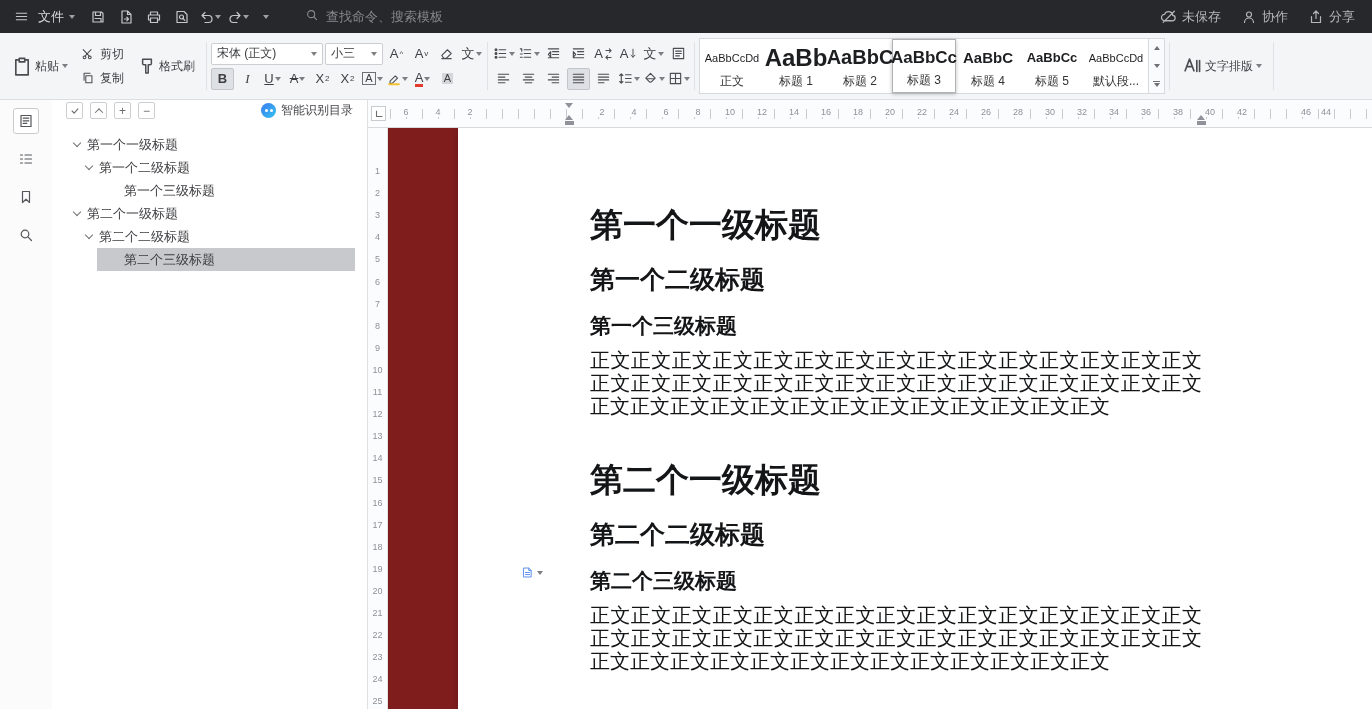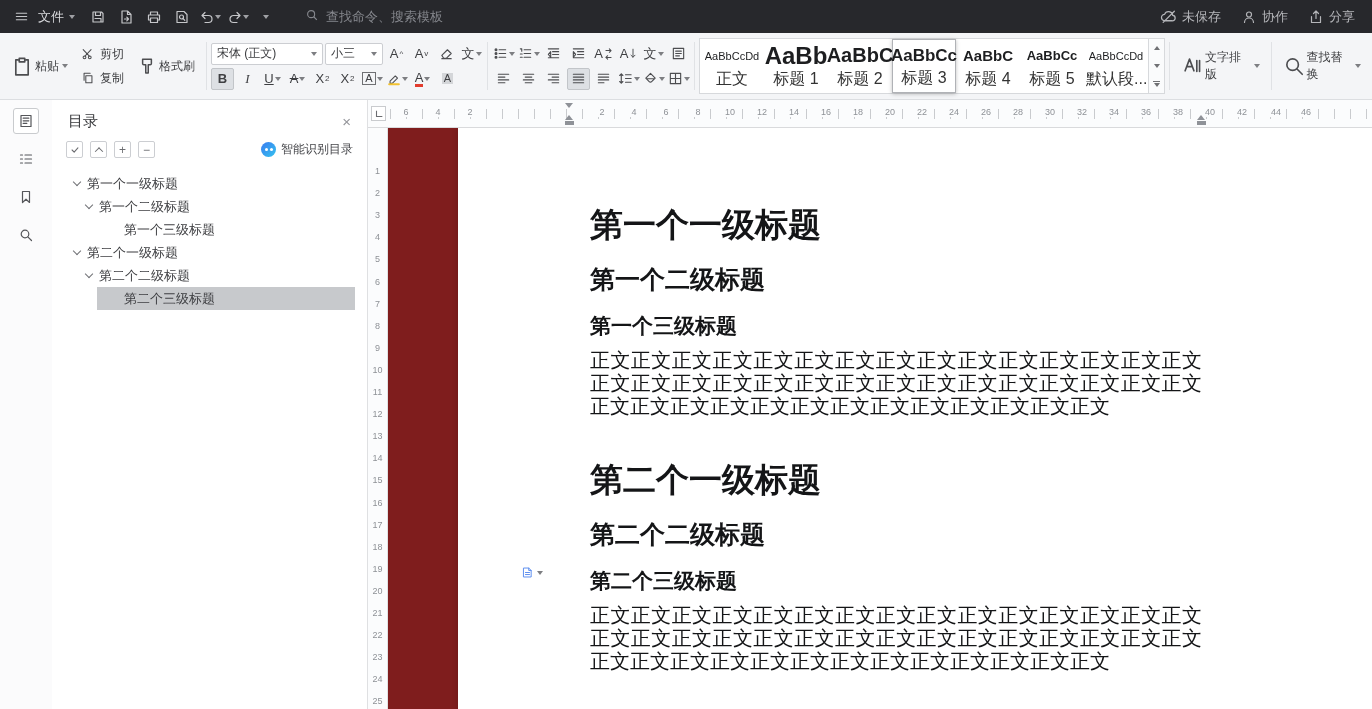--- a/index.html
+++ b/index.html
@@ -45,21 +45,21 @@
 .g-box{border:1px solid #6f7073;padding:0 2px;font-size:11px}
 .g-shade{background:#d4d6d9;padding:0 2px;font-size:11px}
 .sup{font-size:8px;vertical-align:super}
 .sub{font-size:8px;vertical-align:sub}
 .mini{font-size:8px;line-height:1}
 
 .gallery-wrap{display:flex;align-items:stretch;margin:2px 0;flex:0 0 auto}
 .gallery{display:flex;background:#fff;border:1px solid #d7d9dc}
 .style-item{width:64px;display:flex;flex-direction:column;align-items:center;justify-content:flex-end;padding:3px 2px;cursor:default}
 .style-item .sp{flex:1;display:flex;align-items:center;white-space:nowrap;overflow:hidden;color:#1d1e20}
-.style-item .sl{font-size:16px;color:#333;white-space:nowrap;overflow:hidden;max-width:60px}
+.style-item .sl{font-size:12px;color:#333;white-space:nowrap;overflow:hidden;max-width:60px}
 .style-item.selected{border:1px solid #b0b2b6;box-shadow:0 1px 4px rgba(0,0,0,.25);background:#fff}
 .style-item:nth-child(1) .sp{font-size:11px}
 .style-item:nth-child(2) .sp{font-size:24px;font-weight:bold}
 .style-item:nth-child(3) .sp{font-size:20px;font-weight:bold}
 .style-item:nth-child(4) .sp{font-size:17px;font-weight:bold}
 .style-item:nth-child(5) .sp{font-size:15px;font-weight:bold}
 .style-item:nth-child(6) .sp{font-size:13px;font-weight:bold}
 .style-item:nth-child(7) .sp{font-size:11px}
 .gal-arrows{display:flex;flex-direction:column;width:16px;border:1px solid #d7d9dc;border-left:none;background:#fafbfc}
 .gal-arrows div{flex:1;display:flex;align-items:center;justify-content:center}
@@ -470,30 +470,20 @@
           <path d="M3 11.5 6.2 3l3.2 8.5 M4.2 8.5h4 M11.5 4v8 M13.5 4v8"></path>
         </svg>
       <span style="display:flex;align-items:center;gap:3px">
           <span>文字排版</span>
           <span class="caret"></span>
         </span>
     </div>
 
     <div class="vsep"></div>
 
-    <div class="bigbtn">
-      <svg class="ic" width="22" height="22" viewBox="0 0 16 16">
-          <circle cx="7" cy="7" r="4.2"></circle>
-          <path d="M10.2 10.2 14 14"></path>
-        </svg>
-      <span style="display:flex;align-items:center;gap:3px">
-          <span>查找替换</span>
-          <span class="caret"></span>
-        </span>
-    </div>
   </div>
 
   <div class="main">
 
     <div class="iconbar">
       <span class="ib active">
         <svg width="16" height="16" viewBox="0 0 16 16">
             <path d="M3 2.5h10v11H3z M5.2 5.2h5.6 M5.2 7.8h5.6 M5.2 10.4h3.6"></path>
           </svg>
       </span>
@@ -509,24 +499,20 @@
       </span>
       <span class="ib">
         <svg width="16" height="16" viewBox="0 0 16 16">
             <circle cx="7" cy="7" r="3.8"></circle>
             <path d="M9.8 9.8 13.5 13.5"></path>
           </svg>
       </span>
     </div>
 
     <div class="toc">
-      <div class="toc-head">
-        <span class="toc-title">目录</span>
-        <span class="toc-close">×</span>
-      </div>
       <div class="toc-tools">
         <span class="tt">
           <svg width="10" height="10" viewBox="0 0 12 12">
               <path d="M2.5 6l2.5 2.5L9.5 3.5"></path>
             </svg>
         </span>
         <span class="tt">
             <span class="chev-up"></span>
           </span>
         <span class="tt">
@@ -596,21 +582,21 @@
           <span class="hnum" style="left: 586px;">24</span>
           <span class="hnum" style="left: 618px;">26</span>
           <span class="hnum" style="left: 650px;">28</span>
           <span class="hnum" style="left: 682px;">30</span>
           <span class="hnum" style="left: 714px;">32</span>
           <span class="hnum" style="left: 746px;">34</span>
           <span class="hnum" style="left: 778px;">36</span>
           <span class="hnum" style="left: 810px;">38</span>
           <span class="hnum" style="left: 842px;">40</span>
           <span class="hnum" style="left: 874px;">42</span>
-          <span class="hnum" style="left: 908px;">44</span>
+          <span class="hnum" style="left: 958px;">44</span>
           <span class="hnum" style="left: 938px;">46</span>
         </div>
       <div class="crow">
         <div class="vruler">
             <span class="vnum" style="top: 38px;">1</span>
             <span class="vnum" style="top: 60.1px;">2</span>
             <span class="vnum" style="top: 82.2px;">3</span>
             <span class="vnum" style="top: 104.3px;">4</span>
             <span class="vnum" style="top: 126.4px;">5</span>
             <span class="vnum" style="top: 148.5px;">6</span>

